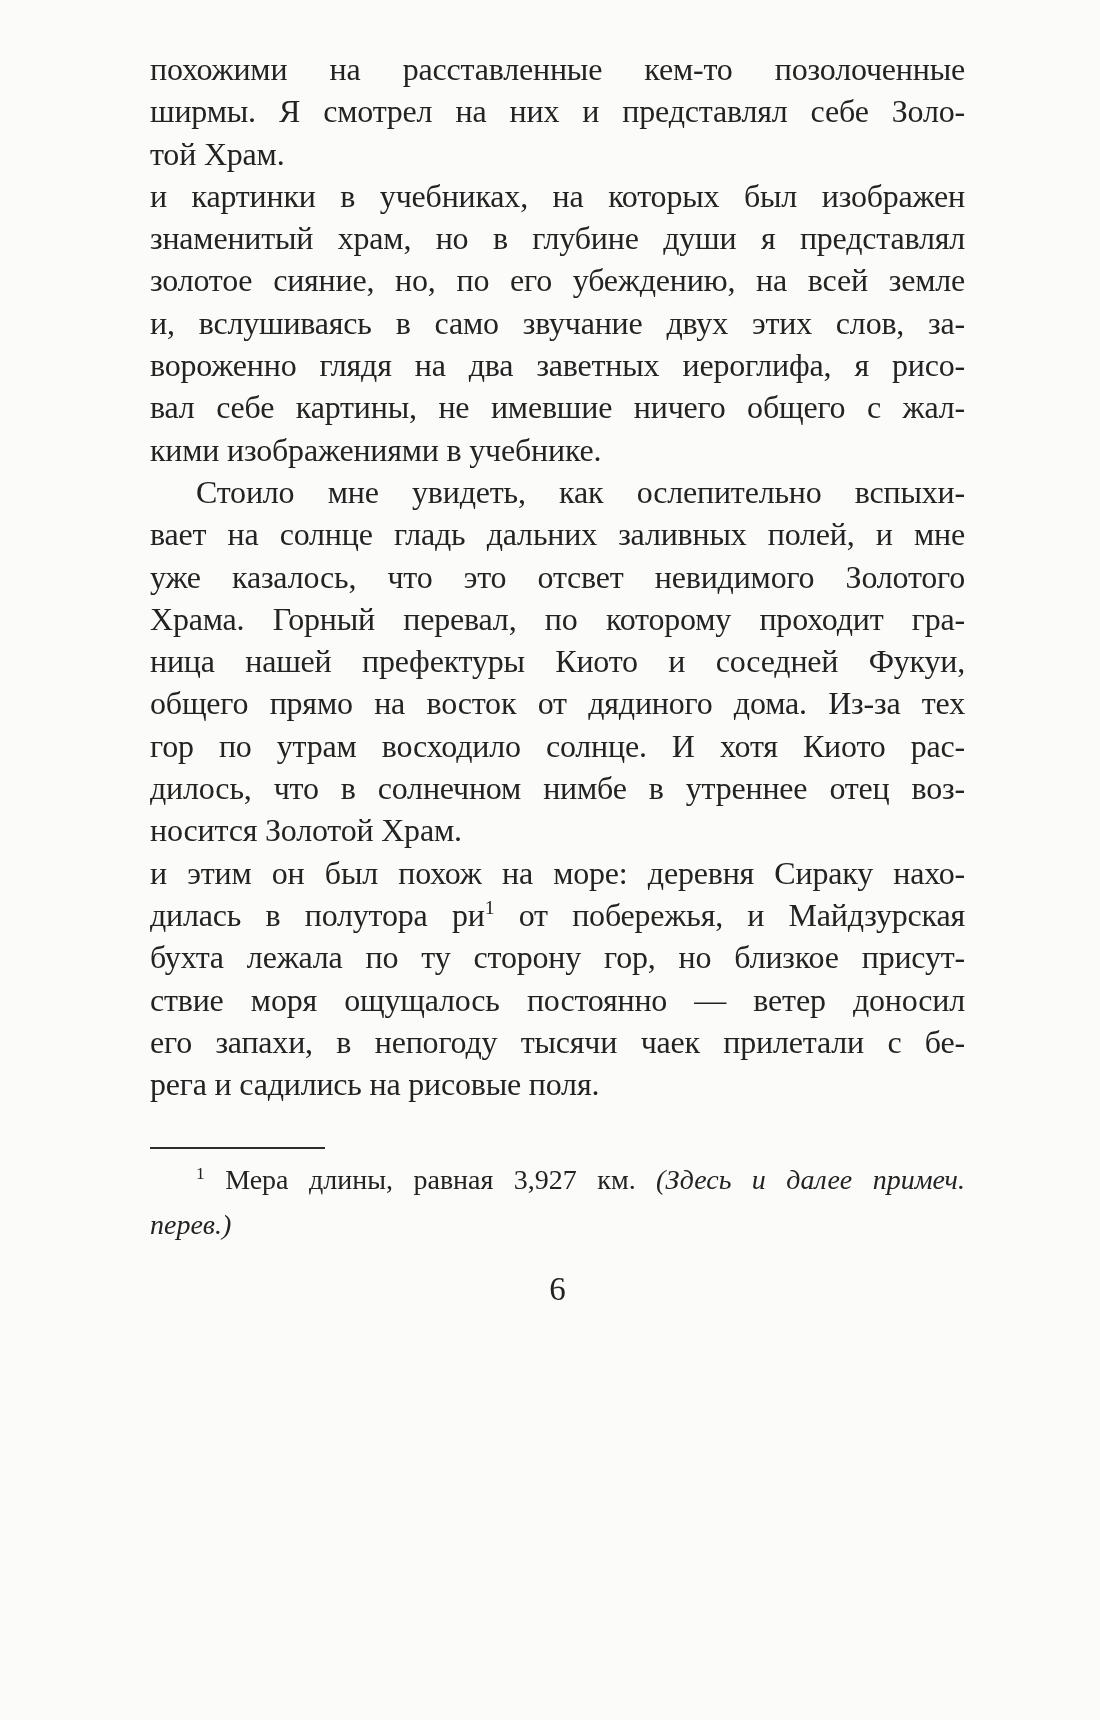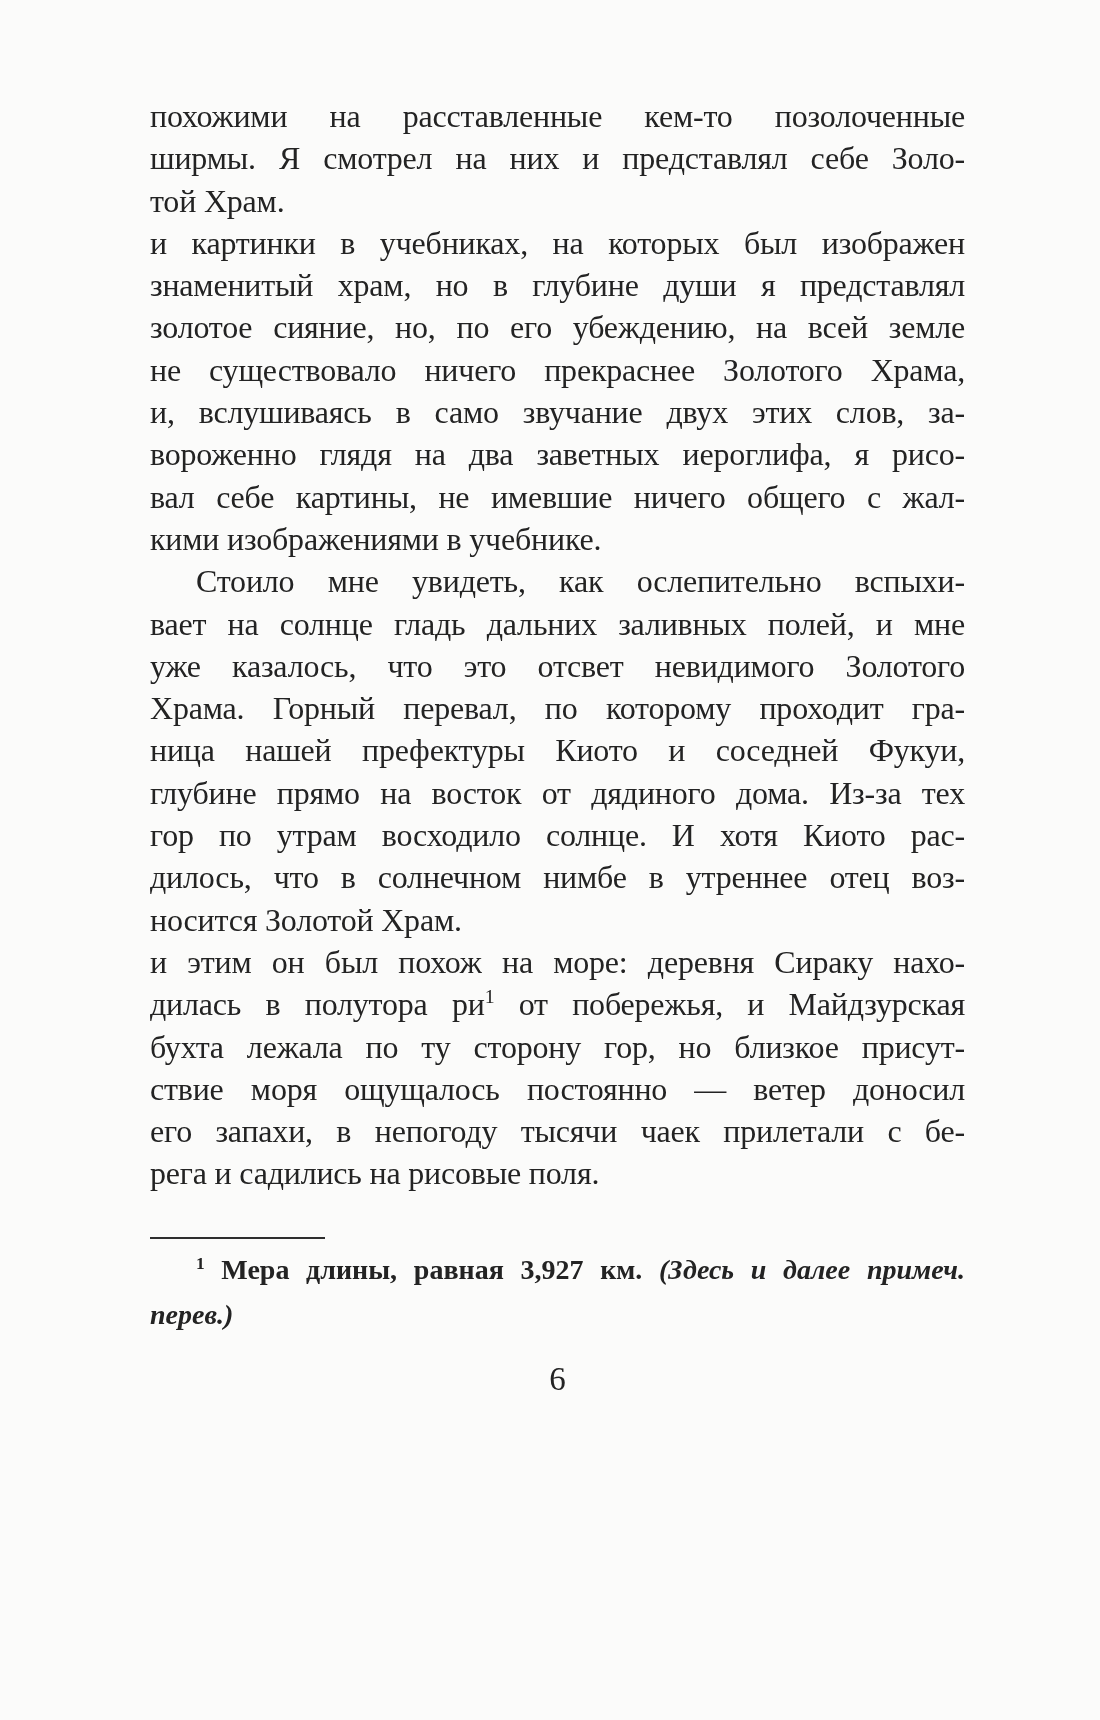--- a/index.html
+++ b/index.html
@@ -11,21 +11,21 @@
     height: 1720px;
     background: #fbfbfa;
     font-family: "Liberation Serif", "DejaVu Serif", serif;
     color: #232323;
     overflow: hidden;
   }
   .page {
     box-sizing: border-box;
     width: 1100px;
     height: 1720px;
-    padding: 95px 135px 0 150px;
+    padding: 48px 135px 0 150px;
   }
   .text-block {
     width: 815px;
   }
   .line {
     font-size: 32px;
     line-height: 42.3px;
     height: 42.3px;
     text-align: justify;
     text-align-last: justify;
@@ -41,21 +41,20 @@
   sup.fn-ref {
     font-size: 0.62em;
     line-height: 0;
     vertical-align: super;
   }
   .italic {
     font-style: italic;
   }
   .footnote {
     margin-top: 42px;
-    font-weight: bold;
   }
   .footnote-rule {
     width: 175px;
     height: 2px;
     background: #2e2e2e;
     margin-bottom: 8px;
   }
   .footnote .line {
     font-size: 28px;
     line-height: 45px;
@@ -74,31 +73,30 @@
 
 <div class="page">
 
   <div class="text-block" id="body-text">
       <div class="line"><span class="">похожими на расставленные кем-то позолоченные</span></div>
       <div class="line"><span class="">ширмы. Я смотрел на них и представлял себе Золо-</span></div>
       <div class="line last"><span class="">той Храм.</span></div>
       <div class="line"><span class="">и картинки в учебниках, на которых был изображен</span></div>
       <div class="line"><span class="">знаменитый храм, но в глубине души я представлял</span></div>
       <div class="line"><span class="">золотое сияние, но, по его убеждению, на всей земле</span></div>
-      <div class="line"><span class="">не существовало ничего прекраснее Золотого Храма,</span></div>
       <div class="line"><span class="">и, вслушиваясь в само звучание двух этих слов, за-</span></div>
       <div class="line"><span class="">вороженно глядя на два заветных иероглифа, я рисо-</span></div>
       <div class="line"><span class="">вал себе картины, не имевшие ничего общего с жал-</span></div>
       <div class="line last"><span class="">кими изображениями в учебнике.</span></div>
       <div class="line indent"><span class="">Стоило мне увидеть, как ослепительно вспыхи-</span></div>
       <div class="line"><span class="">вает на солнце гладь дальних заливных полей, и мне</span></div>
       <div class="line"><span class="">уже казалось, что это отсвет невидимого Золотого</span></div>
       <div class="line"><span class="">Храма. Горный перевал, по которому проходит гра-</span></div>
       <div class="line"><span class="">ница нашей префектуры Киото и соседней Фукуи,</span></div>
-      <div class="line"><span class="">глубине прямо на восток от дядиного дома. Из-за тех</span></div>
+      <div class="line"><span class="">общего прямо на восток от дядиного дома. Из-за тех</span></div>
       <div class="line"><span class="">гор по утрам восходило солнце. И хотя Киото рас-</span></div>
       <div class="line"><span class="">дилось, что в солнечном нимбе в утреннее отец воз-</span></div>
       <div class="line last"><span class="">носится Золотой Храм.</span></div>
       <div class="line"><span class="">и этим он был похож на море: деревня Сираку нахо-</span></div>
       <div class="line"><span class="">дилась в полутора ри</span><sup class="fn-ref">1</sup><span class=""> от побережья, и Майдзурская</span></div>
       <div class="line"><span class="">бухта лежала по ту сторону гор, но близкое присут-</span></div>
       <div class="line"><span class="">ствие моря ощущалось постоянно — ветер доносил</span></div>
       <div class="line"><span class="">его запахи, в непогоду тысячи чаек прилетали с бе-</span></div>
       <div class="line last"><span class="">рега и садились на рисовые поля.</span></div>
     </div>

